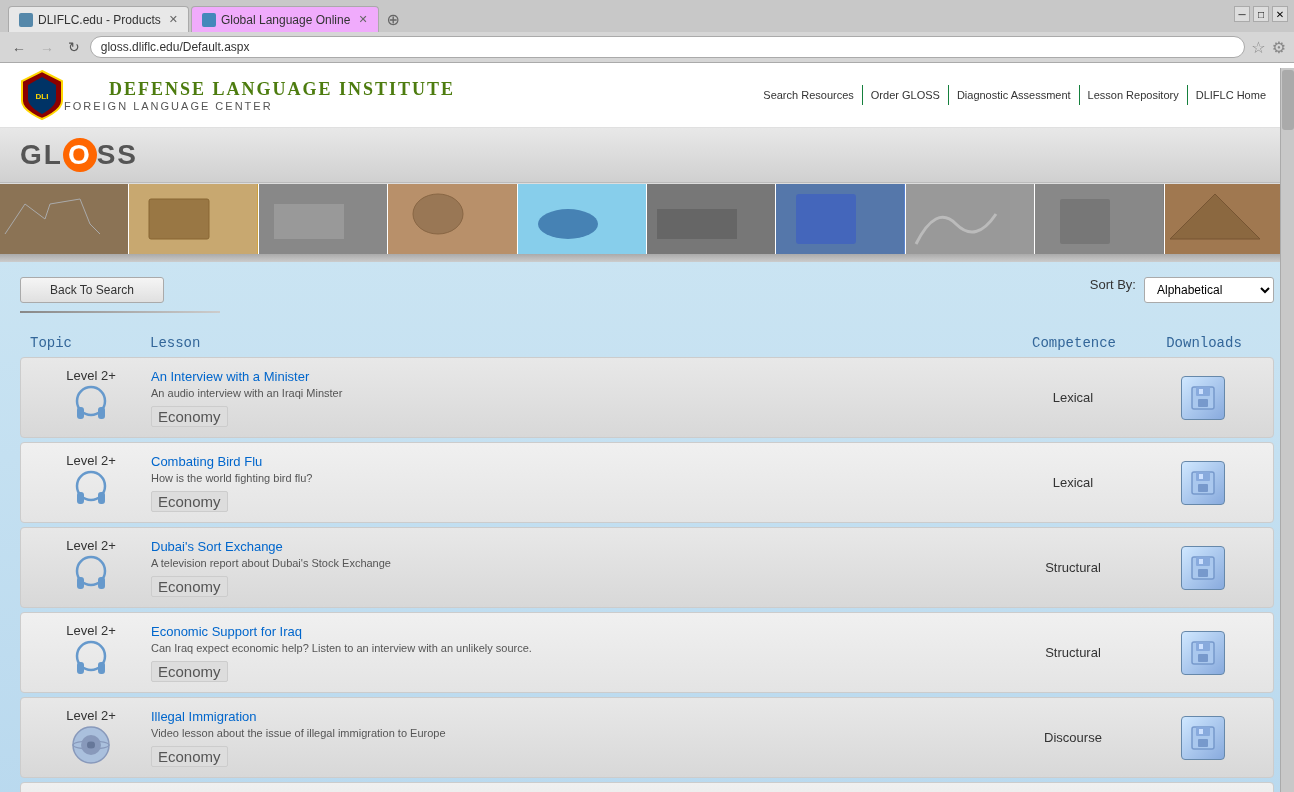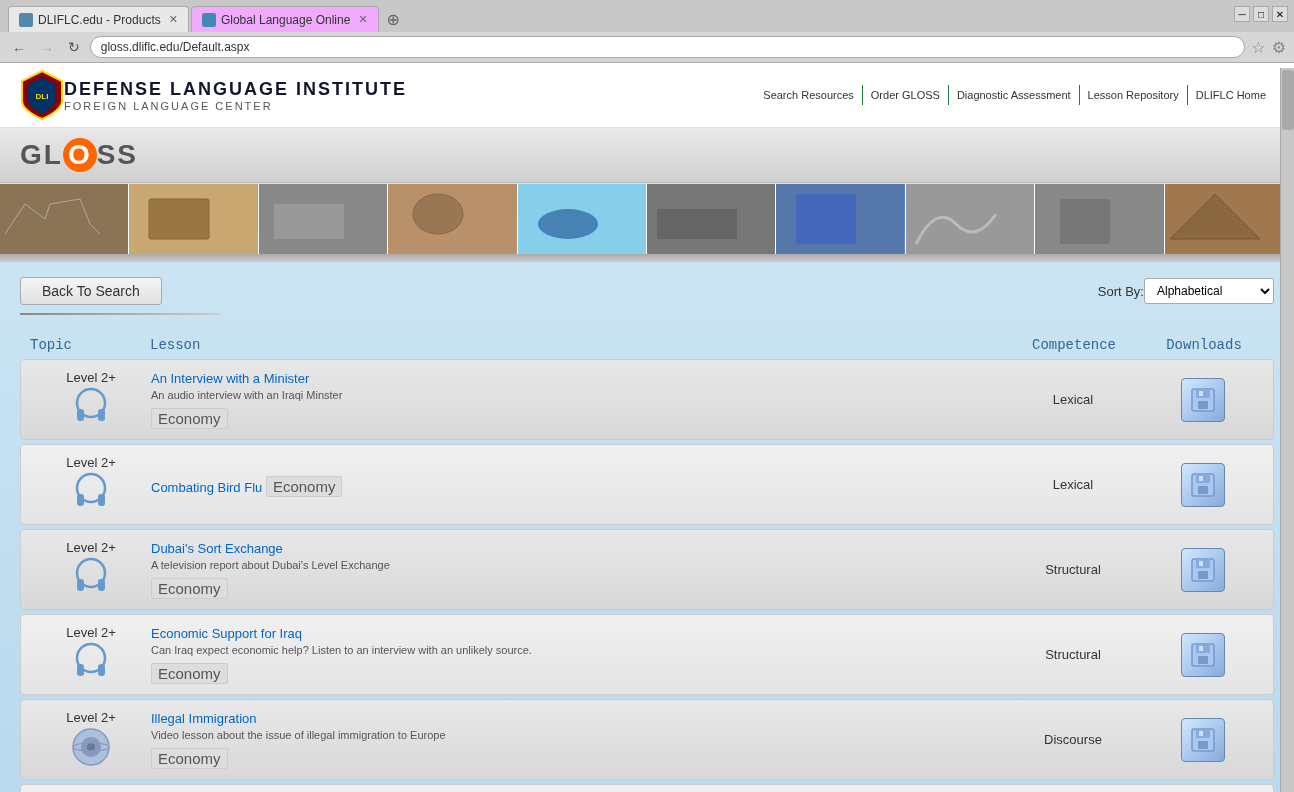--- a/index.html
+++ b/index.html
@@ -21,21 +21,21 @@
     .settings-btn { font-size: 16px; color: #888; cursor: pointer; }
     .win-btn { width: 16px; height: 16px; border: 1px solid #aaa; background: #ddd; cursor: pointer; font-size: 10px; display: flex; align-items: center; justify-content: center; }
 
     
     .page-wrapper { background: linear-gradient(to bottom, #d0e8f4 0%, #b8d8ee 100%); min-height: 700px; position: relative; }
 
     
     .site-header { background: white; border-bottom: 1px solid #ddd; }
     .header-top { display: flex; align-items: center; padding: 6px 20px; border-bottom: 1px solid #e0e0e0; }
     .logo-area { display: flex; align-items: center; flex: 1; }
-    .logo-title { font-size: 18px; font-weight: bold; color: #0f172a; letter-spacing: 2px; font-family: Liberation Sans, sans-serif; }
+    .logo-title { font-size: 18px; font-weight: bold; color: #4d7c0f; letter-spacing: 2px; font-family: Liberation Serif, serif; margin-left: 45px; }
     .logo-subtitle { font-size: 11px; color: #555; letter-spacing: 2px; }
     .nav-links { display: flex; gap: 0; font-size: 11px; }
     .nav-link { color: #333; text-decoration: none; padding: 4px 8px; border-left: 1px solid #15803d; }
     .nav-link:first-child { border-left: none; }
 
     .gloss-logo-bar { background: linear-gradient(to bottom, #e8e8e8, #d0d0d0); padding: 10px 20px; border-bottom: 1px solid #bbb; }
     .gloss-logo { font-size: 28px; font-weight: bold; color: #555; letter-spacing: 2px; }
     .gloss-logo span.o { color: #ff6600; background: #ff6600; color: white; border-radius: 50%; padding: 0 4px; }
 
     
@@ -51,22 +51,22 @@
     .photo-strip-item:nth-child(8) { background: linear-gradient(135deg, #808080, #A9A9A9); }
     .photo-strip-item:nth-child(9) { background: linear-gradient(135deg, #696969, #808080); }
     .photo-strip-item:nth-child(10) { background: linear-gradient(135deg, #A0522D, #CD853F); }
 
     .photo-divider { height: 8px; background: linear-gradient(to bottom, #aaa, #ccc); }
 
     
     .main-content { padding: 15px 20px; }
 
     .toolbar { display: flex; align-items: center; justify-content: space-between; margin-bottom: 8px; }
-    .back-search-btn { background: linear-gradient(to bottom, #f5f5f5, #e0e0e0); border: 1px solid #aaa; border-radius: 3px; padding: 5px 21px; font-size: 14px; cursor: pointer; color: #333; }
-    .sort-area { display: flex; align-items: center; font-size: 13px; color: #333; }
+    .back-search-btn { background: linear-gradient(to bottom, #f5f5f5, #e0e0e0); border: 1px solid #aaa; border-radius: 3px; padding: 5px 29px; font-size: 12px; cursor: pointer; color: #333; }
+    .sort-area { display: flex; align-items: flex-start; gap: 8px; font-size: 13px; color: #333; }
     .sort-select { border: 1px solid #aaa; border-radius: 3px; padding: 4px 8px; font-size: 12px; background: white; cursor: pointer; min-width: 130px; }
 
     .divider-line { height: 2px; background: linear-gradient(to right, #888, #ccc); margin-bottom: 16px; width: 200px; }
     .table-header { display: grid; grid-template-columns: 120px 1fr 140px 120px; padding: 6px 10px; }
     .table-header-cell { font-size: 14px; color: #336699; font-weight: normal; font-family: Liberation Mono, monospace; }
     .table-header-cell.right { text-align: center; }
 
     .lesson-row { display: grid; grid-template-columns: 120px 1fr 140px 120px; align-items: center; margin-bottom: 4px; border: 1px solid #ccc; background: linear-gradient(to bottom, #f5f5f5, #e8e8e8); border-radius: 4px; min-height: 80px; padding: 10px; }
     .lesson-row:nth-child(odd) { background: linear-gradient(to bottom, #eeeeee, #e0e0e0); }
 
@@ -270,20 +270,21 @@
         <div class="audio-icon">
           <svg width="44" height="44" viewBox="0 0 44 44">
             <circle cx="22" cy="18" r="14" fill="none" stroke="#6699cc" stroke-width="2.5"></circle>
             <rect x="8" y="24" width="7" height="12" rx="3" fill="#6699cc"></rect>
             <rect x="29" y="24" width="7" height="12" rx="3" fill="#6699cc"></rect>
           </svg>
         </div>
       </div>
       <div class="lesson-cell">
         <a class="lesson-title" href="#">Combating Bird Flu</a>
+        <div class="lesson-desc">How is the world fighting bird flu?</div>
         <span class="lesson-tag">Economy</span>
       </div>
       <div class="competence-cell">Lexical</div>
       <div class="downloads-cell">
         <button class="save-btn">
           <svg width="28" height="28" viewBox="0 0 28 28">
             <rect x="3" y="3" width="22" height="22" rx="2" fill="#aac8ee" stroke="#7799cc" stroke-width="1.5"></rect>
             <rect x="7" y="3" width="14" height="9" rx="1" fill="#88aadd"></rect>
             <rect x="9" y="15" width="10" height="8" rx="1" fill="#7799cc"></rect>
             <rect x="10" y="5" width="4" height="5" fill="#cce0ff"></rect>
@@ -298,21 +299,21 @@
         <div class="audio-icon">
           <svg width="44" height="44" viewBox="0 0 44 44">
             <circle cx="22" cy="18" r="14" fill="none" stroke="#6699cc" stroke-width="2.5"></circle>
             <rect x="8" y="24" width="7" height="12" rx="3" fill="#6699cc"></rect>
             <rect x="29" y="24" width="7" height="12" rx="3" fill="#6699cc"></rect>
           </svg>
         </div>
       </div>
       <div class="lesson-cell">
         <a class="lesson-title" href="#">Dubai's Sort Exchange</a>
-        <div class="lesson-desc">A television report about Dubai's Level Exchange</div>
+        <div class="lesson-desc">A television report about Dubai's Stock Exchange</div>
         <span class="lesson-tag">Economy</span>
       </div>
       <div class="competence-cell">Structural</div>
       <div class="downloads-cell">
         <button class="save-btn">
           <svg width="28" height="28" viewBox="0 0 28 28">
             <rect x="3" y="3" width="22" height="22" rx="2" fill="#aac8ee" stroke="#7799cc" stroke-width="1.5"></rect>
             <rect x="7" y="3" width="14" height="9" rx="1" fill="#88aadd"></rect>
             <rect x="9" y="15" width="10" height="8" rx="1" fill="#7799cc"></rect>
             <rect x="10" y="5" width="4" height="5" fill="#cce0ff"></rect>

